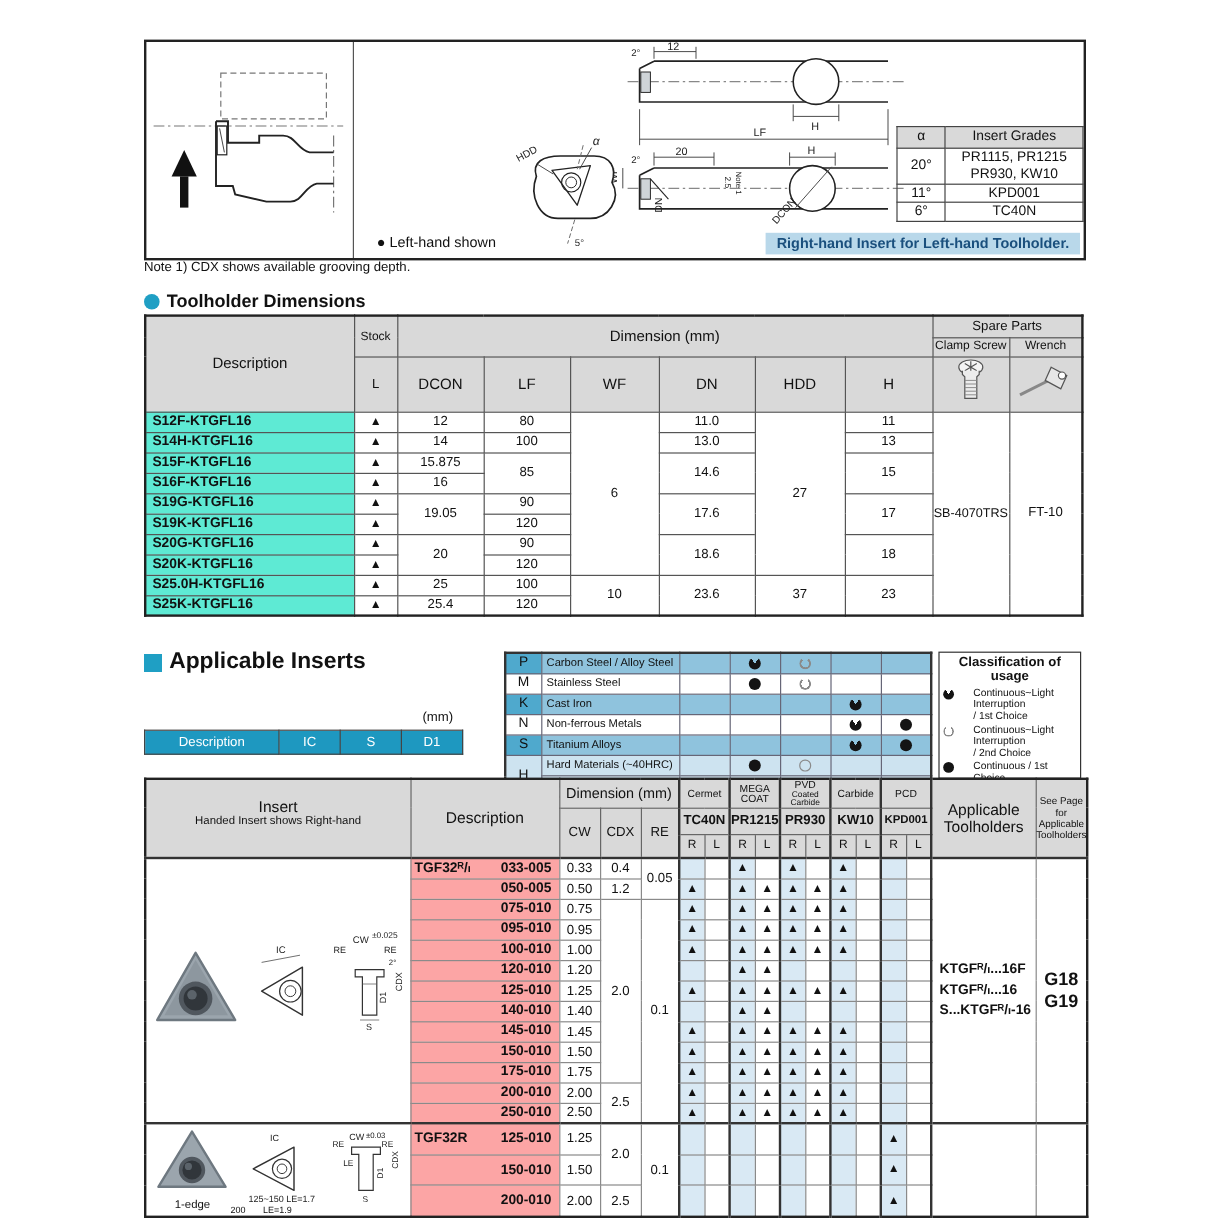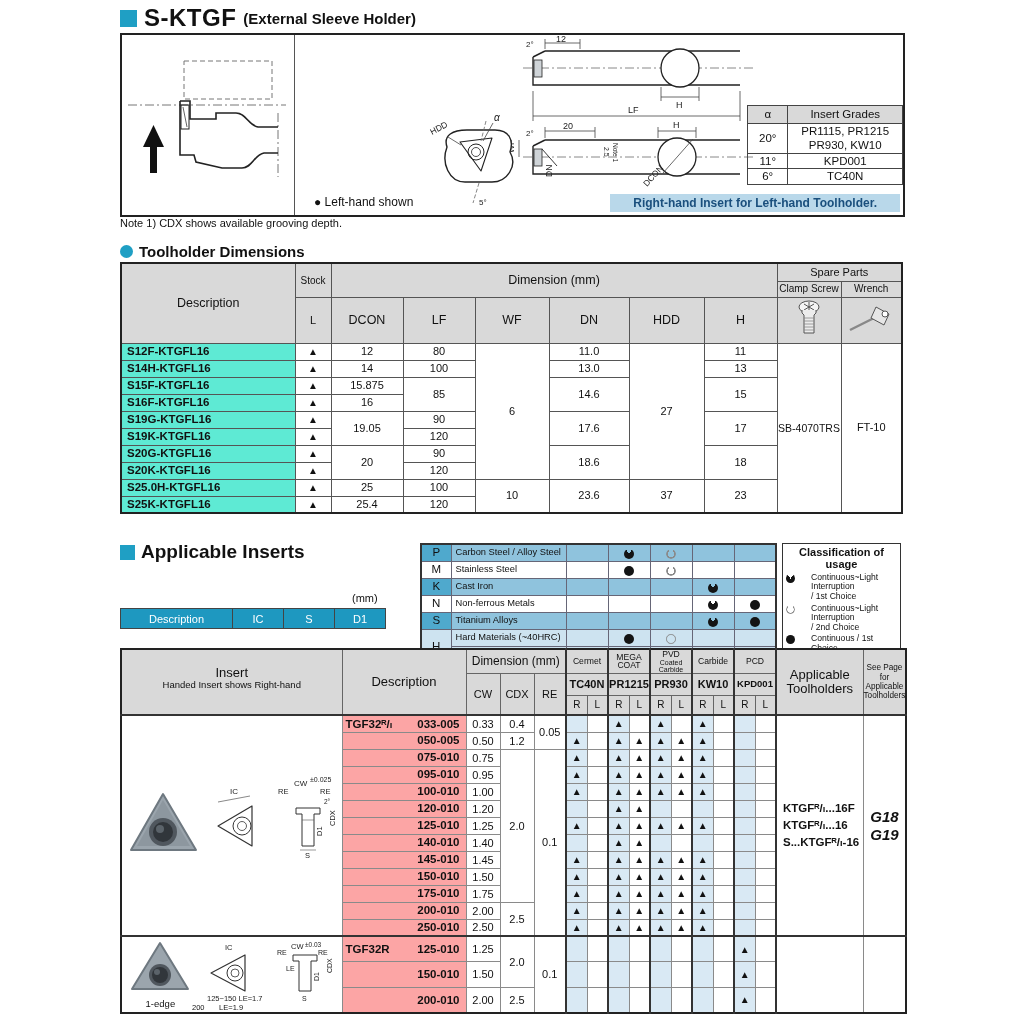--- a/index.html
+++ b/index.html
@@ -14,21 +14,21 @@
   .h2row{display:flex;align-items:center;gap:6px;}
   .dot{width:13px;height:13px;border-radius:50%;background:#1f9fc4;}
   .sq2{width:15px;height:15px;background:#1f9fc4;}
   .h2t{font-size:15px;font-weight:bold;}
   .h3t{font-size:19px;font-weight:bold;}
   
   .dbox{left:120px;top:33px;width:781px;height:180px;border:2px solid #222;background:#fff;}
   .divline{position:absolute;left:172px;top:0;width:1px;height:100%;background:#555;}
   .leftnote{position:absolute;left:192px;bottom:6px;font-size:12px;}
   .banner{position:absolute;right:3px;bottom:3px;background:#b9d8ea;color:#1a4f7d;
-          font-size:12px;font-weight:bold;padding:2px 23px;}
+          font-size:12px;font-weight:bold;padding:2px 9px;}
   .note{left:120px;top:217px;font-size:11px;}
   
   .grades{position:absolute;left:625px;top:70px;border-collapse:collapse;font-size:11.5px;}
   .grades td{border:1px solid #444;text-align:center;padding:0 6px;line-height:1.25;}
   .grades .gh{background:#d9d9d9;font-weight:normal;height:17px;}
   svg text{font-family:"Liberation Sans","DejaVu Sans",sans-serif;fill:#222;}
   
   .tht{position:absolute;left:120px;top:262px;border-collapse:collapse;table-layout:fixed;
        border:2px solid #222;font-size:11px;}
   .tht td{border:1px solid #555;text-align:center;padding:0;line-height:1.15;}
@@ -80,40 +80,35 @@
   .ins .r{background:#d9e9f4;}
   .ins tr.g1r{height:17px;}
   .ins tr.g2r{height:23px;}
   .ins .desc{background:#fca5a5;font-weight:bold;text-align:right;padding-right:6px;font-size:11.5px;}
   .ins .pfx{float:left;padding-left:3px;}
   .ins .tri{font-size:10px;color:#111;}
   .ins .gname{font-weight:bold;font-size:11px;}
   .ins .ggrp{font-size:8.6px;line-height:1;}
   .ins .rl{font-size:10px;}
   .ins .appl{background:#fff;text-align:left;padding-left:6px;font-weight:bold;font-size:11.5px;line-height:1.5;}
-  .ins .pg{font-weight:bold;font-size:15px;line-height:1.15;font-style:italic;}
+  .ins .pg{font-weight:bold;font-size:15px;line-height:1.15;}
   .ins .seep{font-size:8.2px;line-height:1.15;}
   .ins .photo{background:#fff;vertical-align:middle;}
   .inswrap{display:flex;align-items:center;justify-content:space-around;padding:2px;}
   .edge{font-size:9.5px;text-align:center;}
   .pre{white-space:pre;}
   .inserthead{display:flex;flex-direction:column;height:60px;padding:2px 0;}
   .ih-main{font-size:13px;margin-top:14px;}
   .ih-sub{font-size:9.5px;}
 </style>
 </head>
 <body>
 
 <div id="page">
 
-  <div class="abs h1row">
-    <div class="sq"></div>
-    <span class="h1t">S-KTGF</span>
-    <span class="h1s">(External Sleeve Holder)</span>
-  </div>
 
   <div class="abs dbox">
     <div class="divline"></div>
 
     <svg class="abs" style="left:0;top:0" width="171" height="176">
       <rect x="62" y="26" width="88" height="38" fill="none" stroke="#777" stroke-width="1" stroke-dasharray="5 3"></rect>
       <line x1="6" y1="70" x2="164" y2="70" stroke="#777" stroke-width="1" stroke-dasharray="9 3 2 3"></line>
       <line x1="156" y1="78" x2="156" y2="142" stroke="#777" stroke-width="1" stroke-dasharray="9 3 2 3"></line>
       <path d="M58,66 L58,120 L72,120 L74,127 L100,133 L120,133 C130,133 132,120 142,118 L156,118" fill="none" stroke="#222" stroke-width="1.6"></path>
       <path d="M58,66 L68,66 L68,84 L94,84 L94,78 L114,78 C124,78 126,90 136,92 L156,92" fill="none" stroke="#222" stroke-width="1.6"></path>

